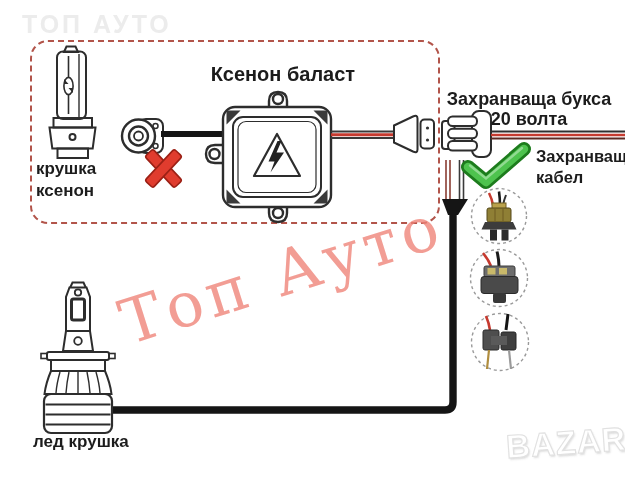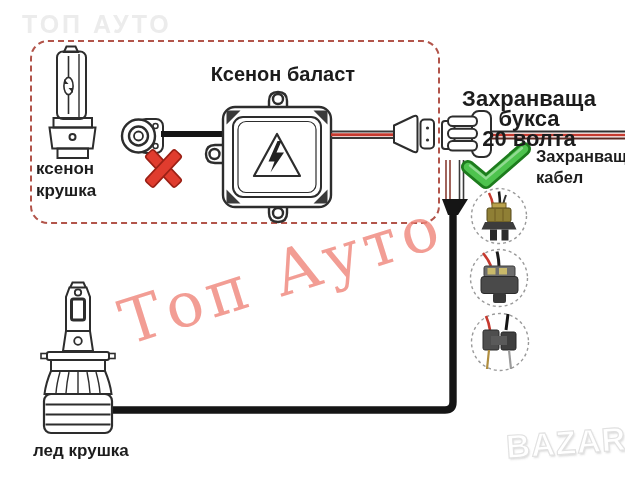--- a/index.html
+++ b/index.html
@@ -11,23 +11,23 @@
   
   #kit-box{
     left:30px;top:40px;width:406px;height:180px;
     border:2.5px dashed var(--dashed_border,#b2544a);
     border-radius:18px;background:transparent;
   }
   
   .lbl{color:var(--label_text,#1c1c1c);font-weight:700;line-height:1.25;}
   #xenon-bulb-label{left:36px;top:158px;font-size:17px;line-height:22px;}
   #ballast-label{left:198px;top:62px;width:170px;text-align:center;font-size:20px;}
-  #power-socket-label{left:443px;top:89px;width:172px;text-align:center;font-size:22px;line-height:20px;}
+  #power-socket-label{left:443px;top:89px;width:172px;text-align:center;font-size:18px;line-height:20px;}
   #power-cable-label{left:536px;top:146px;font-size:16.5px;line-height:21px;}
-  #led-bulb-label{left:33px;top:440px;font-size:17px;}
+  #led-bulb-label{left:33px;top:431px;font-size:17px;}
   
   #wm-top{
     left:22px;top:10px;font-size:25px;font-weight:700;letter-spacing:3px;
     color:var(--watermark_gray,#ececec);
   }
   #wm-diagonal{
     left:122px;top:288px;font-family:"DejaVu Serif",serif;font-size:62px;
     letter-spacing:5px;white-space:nowrap;color:var(--watermark_pink,#ef8277);
     opacity:.78;transform:rotate(-17.5deg);transform-origin:0 50%;line-height:74px;
   }
@@ -191,22 +191,22 @@
                M78,372 C78,379 78,386 78,393 M87,372 C88.5,379 89.5,386 90,393
                M96,372 C98,379 99.5,386 100,393" style="stroke-width:1.4;fill:none"></path>
       <rect x="44" y="394" width="68" height="39" rx="7" style="stroke-width:2.2"></rect>
       <line x1="45.5" y1="404.5" x2="110.5" y2="404.5" style="stroke-width:1.8"></line>
       <line x1="45.5" y1="414.5" x2="110.5" y2="414.5" style="stroke-width:1.8"></line>
       <line x1="45.5" y1="424.5" x2="110.5" y2="424.5" style="stroke-width:1.8"></line>
     </g>
   </svg>
 
   <div class="abs lbl" id="xenon-bulb-label">
+    <div>крушка</div>
     <div>ксенон</div>
-    <div>крушка</div>
   </div>
 
   <div class="abs lbl" id="ballast-label">Ксенон баласт</div>
 
   <div class="abs lbl" id="power-socket-label">
     <div>Захранваща букса</div>
     <div>20 волта</div>
   </div>
 
   <div class="abs lbl" id="power-cable-label">

